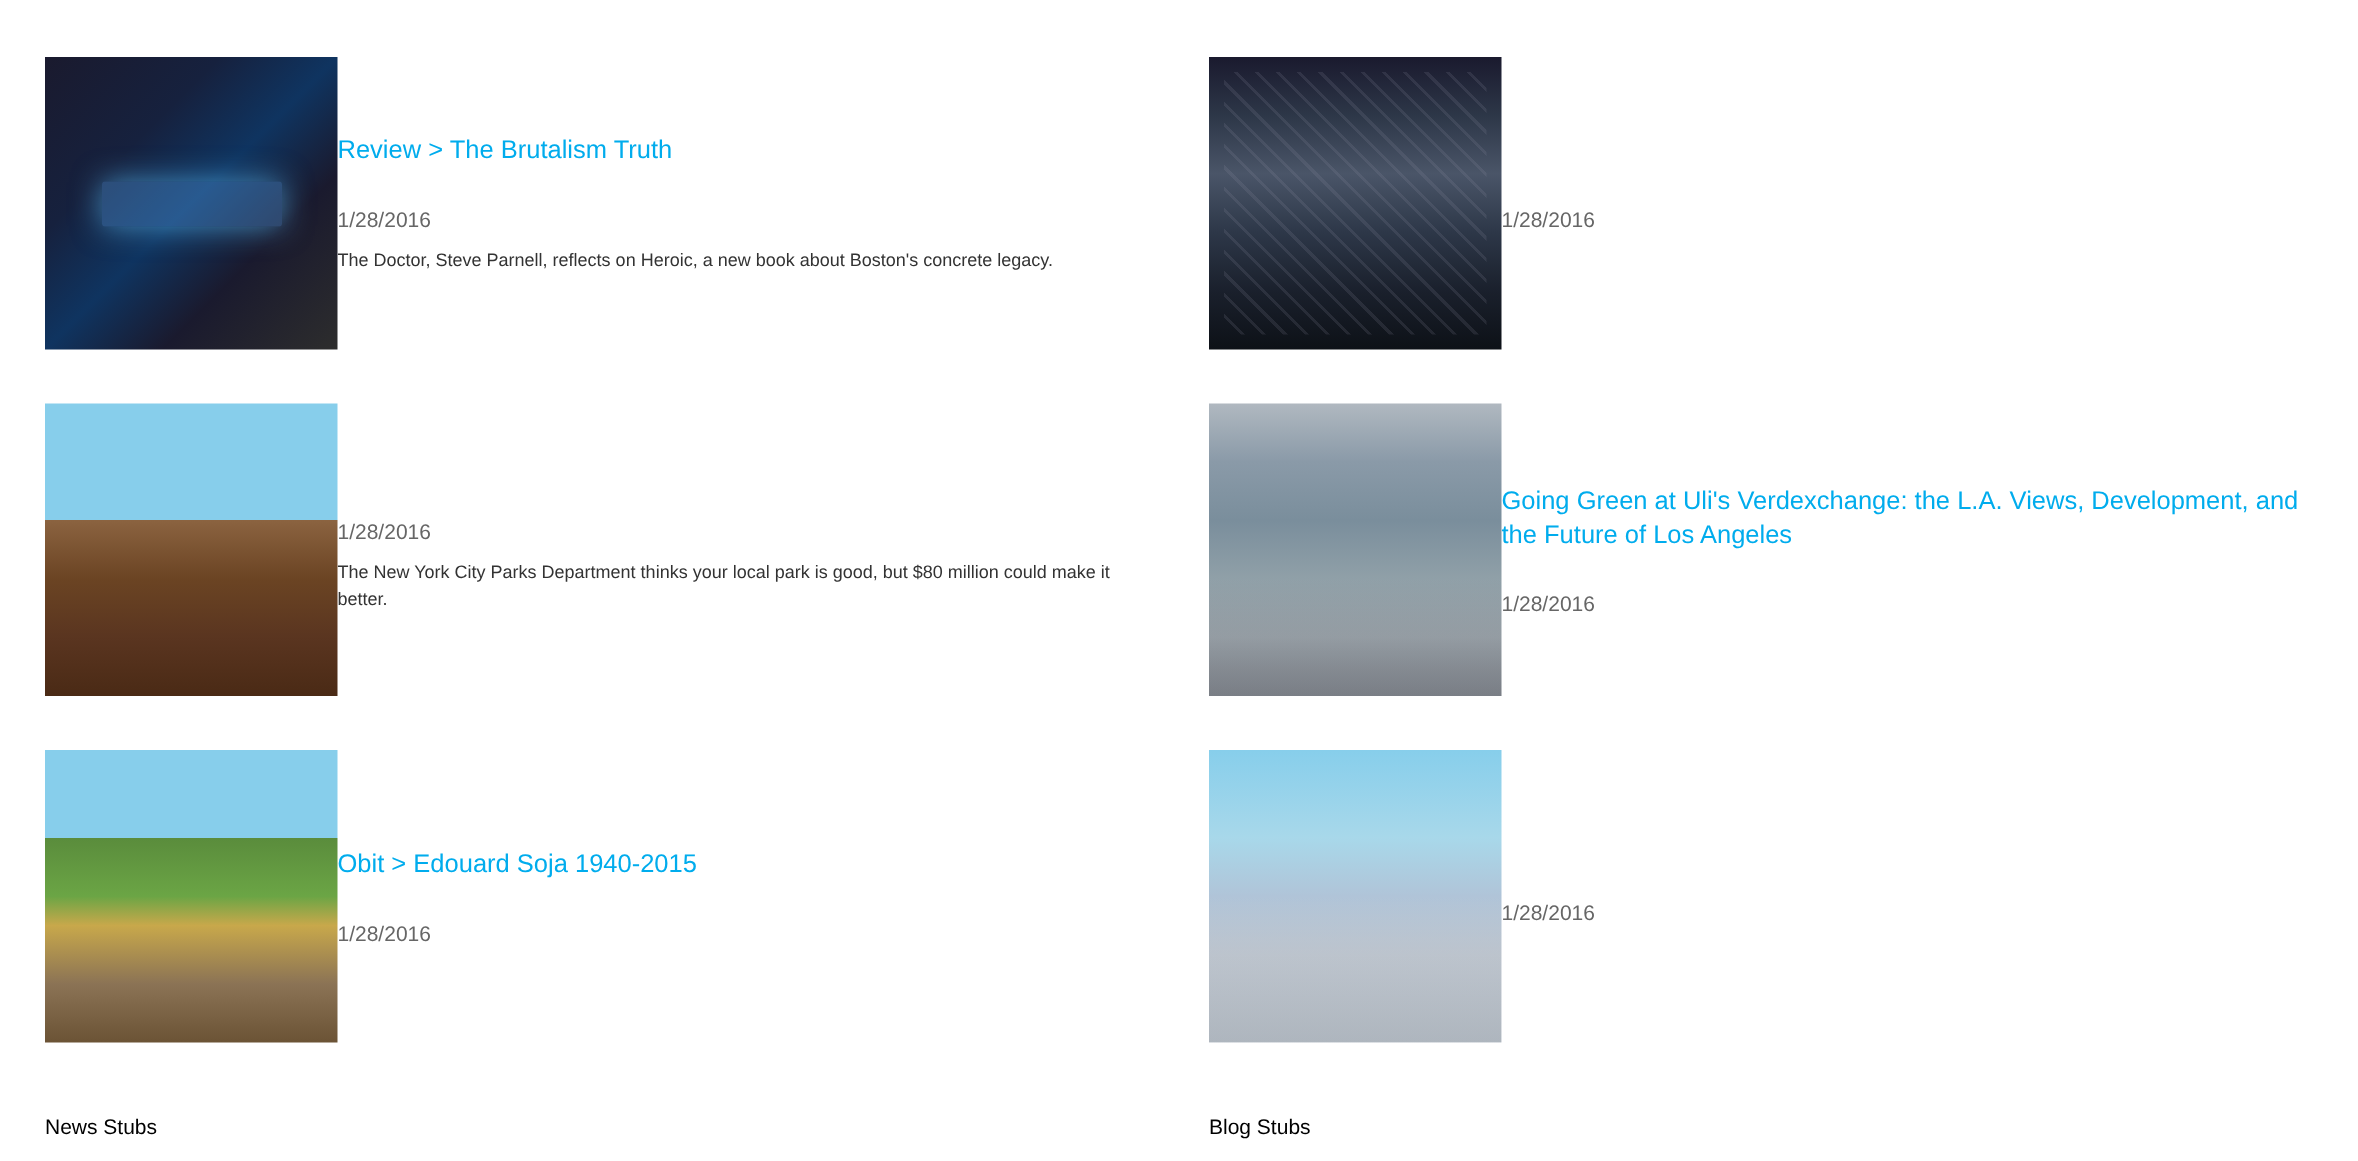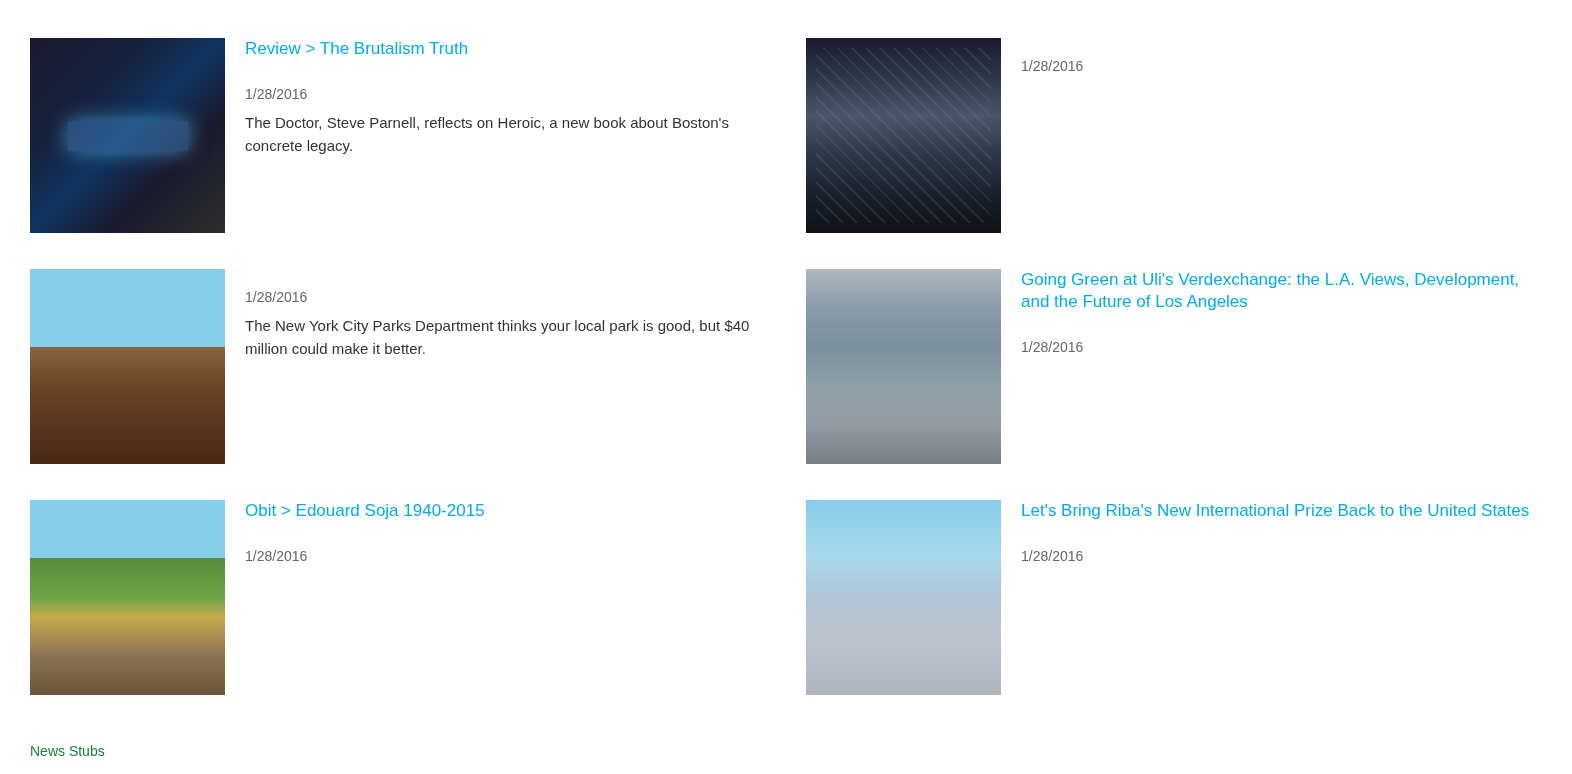--- a/index.html
+++ b/index.html
@@ -16,23 +16,23 @@
       max-width: 1572px;
     }
     .column {
       flex: 1;
       display: flex;
       flex-direction: column;
       gap: 0;
     }
     .article-item {
       display: flex;
-      gap: 20px;
       padding: 18px 0;
       border-bottom: none;
+      align-items: center;
     }
     .article-thumbnail {
       width: 195px;
       height: 195px;
       flex-shrink: 0;
       overflow: hidden;
       display: flex;
       align-items: center;
       justify-content: center;
     }
@@ -120,29 +120,29 @@
       cursor: pointer;
     }
     .article-date {
       font-family: Arial, Helvetica, sans-serif;
       font-size: 14px;
       color: #666;
       margin-top: 20px;
     }
     .article-description {
       font-family: Arial, Helvetica, sans-serif;
-      font-size: 15px;
+      font-size: 12px;
       color: #333;
       line-height: 1.5;
       margin-top: 4px;
     }
     .section-label {
       font-family: Arial, Helvetica, sans-serif;
       font-size: 14px;
-      color: #15803d;
+      color: #000000;
       margin-top: 20px;
       padding-top: 10px;
     }
   </style>
 </head>
 <body>
 
 <div class="page-wrapper">
 
   <div class="column">
@@ -151,21 +151,21 @@
       <div class="article-content">
         <div class="article-title">Review &gt; The Brutalism Truth</div>
         <div class="article-date">1/28/2016</div>
         <div class="article-description">The Doctor, Steve Parnell, reflects on Heroic, a new book about Boston's concrete legacy.</div>
       </div>
     </div>
     <div class="article-item">
       <div class="article-thumbnail thumb-2"></div>
       <div class="article-content">
         <div class="article-date">1/28/2016</div>
-        <div class="article-description">The New York City Parks Department thinks your local park is good, but $40 million could make it better.</div>
+        <div class="article-description">The New York City Parks Department thinks your local park is good, but $80 million could make it better.</div>
       </div>
     </div>
     <div class="article-item">
       <div class="article-thumbnail thumb-3"></div>
       <div class="article-content">
         <div class="article-title">Obit &gt; Edouard Soja 1940-2015</div>
         <div class="article-date">1/28/2016</div>
       </div>
     </div>
     <div class="section-label">News Stubs</div>
@@ -181,18 +181,18 @@
     <div class="article-item">
       <div class="article-thumbnail thumb-5"></div>
       <div class="article-content">
         <div class="article-title">Going Green at Uli's Verdexchange: the L.A. Views, Development, and the Future of Los Angeles</div>
         <div class="article-date">1/28/2016</div>
       </div>
     </div>
     <div class="article-item">
       <div class="article-thumbnail thumb-6"></div>
       <div class="article-content">
-        <div class="article-title">Let's Bring Riba's New International Prize Back to the United States</div>
         <div class="article-date">1/28/2016</div>
       </div>
     </div>
+    <div class="section-label">Blog Stubs</div>
   </div>
 </div>
 
 </body></html>

